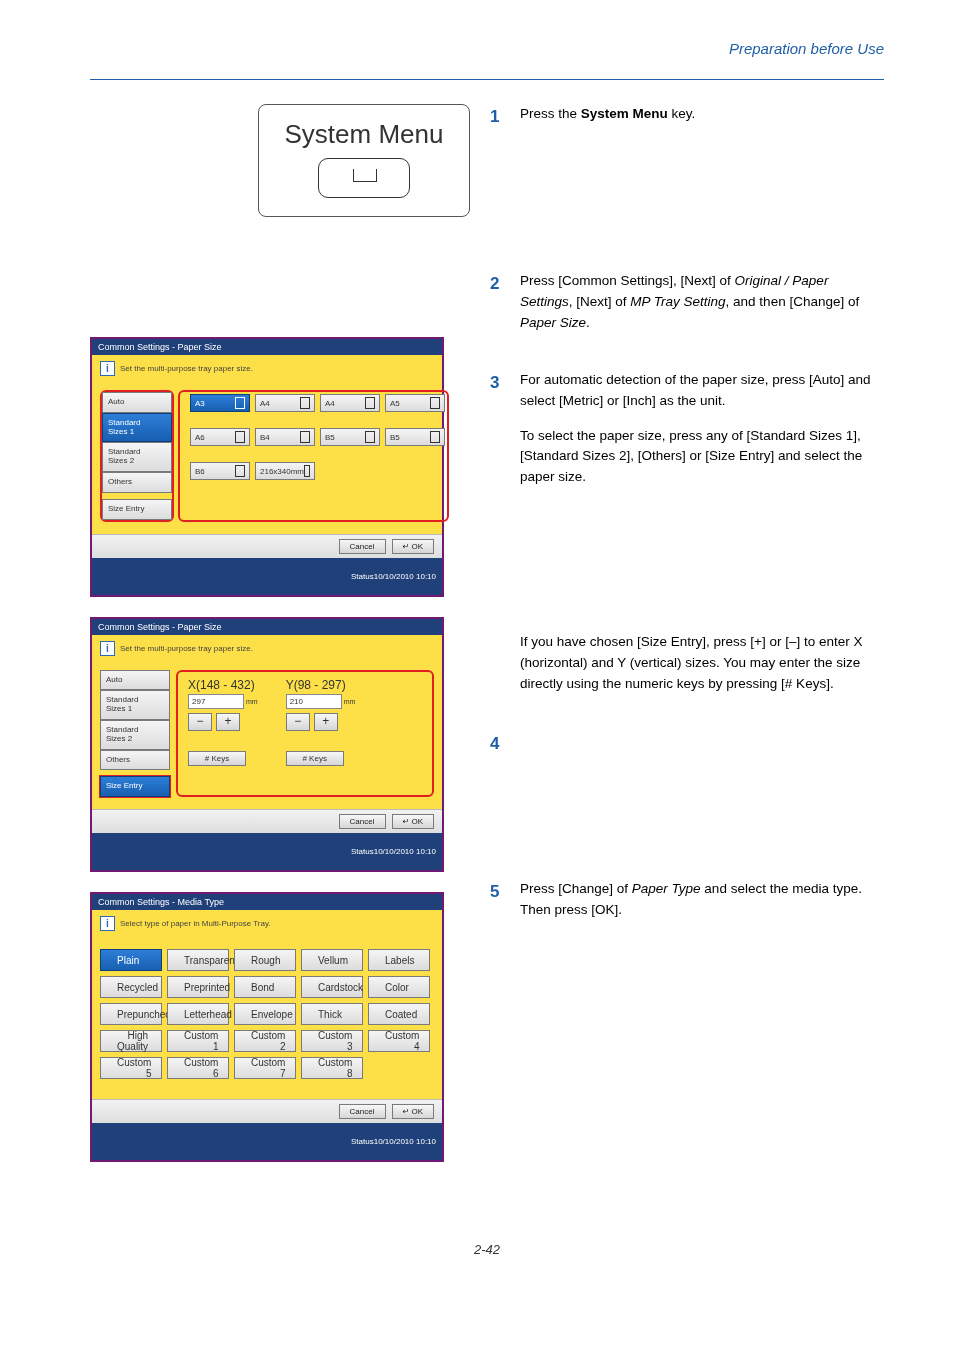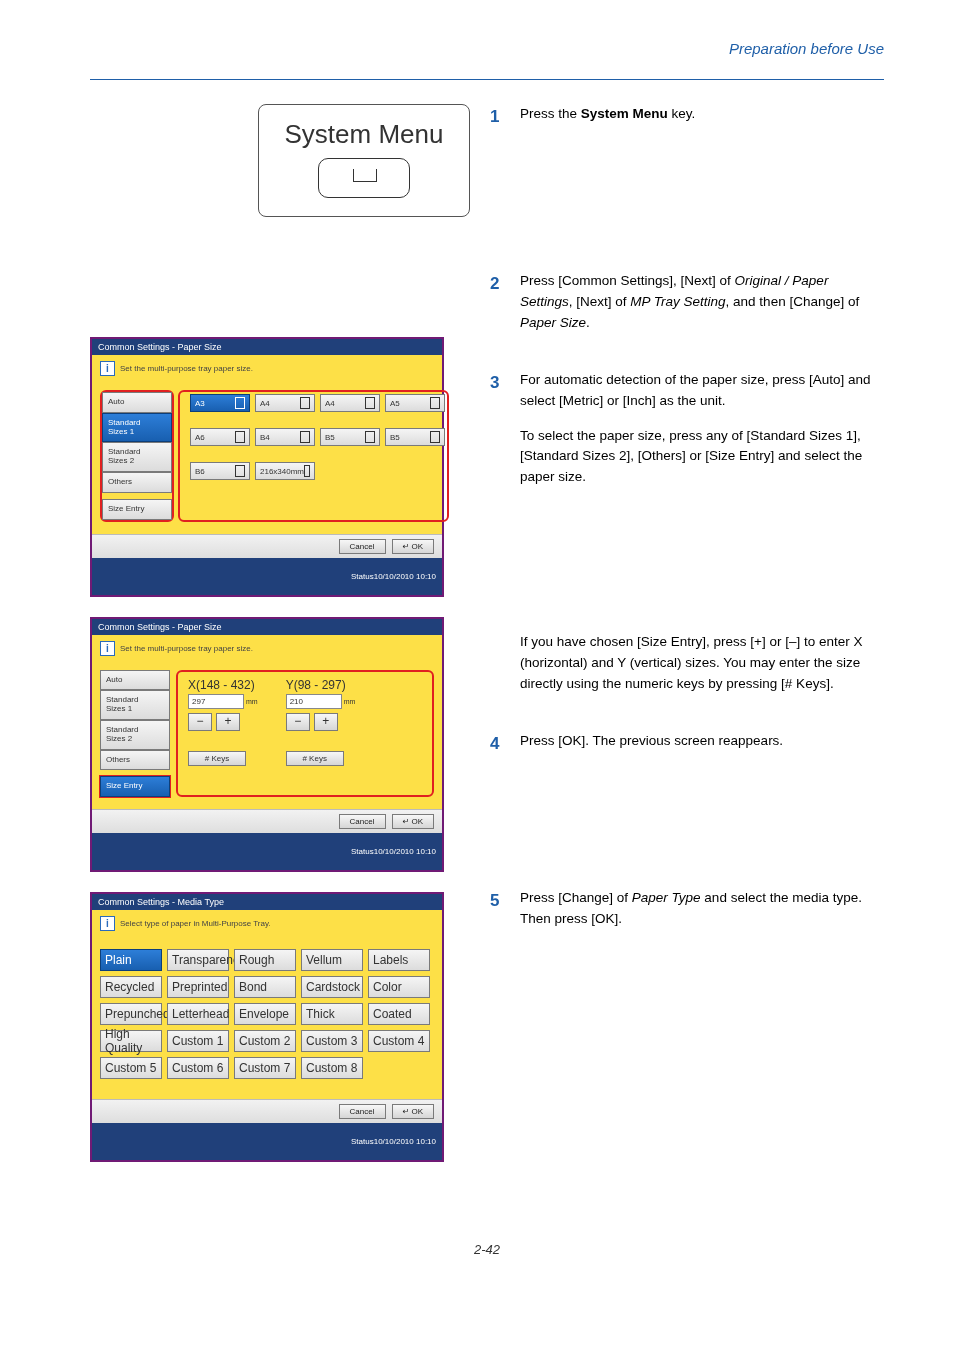--- a/index.html
+++ b/index.html
@@ -236,25 +236,26 @@
   .mediagrid{
     display:grid;
     grid-template-columns:repeat(5,62px);
     gap:5px 5px;
     margin:4px 0 8px 0;
   }
   .mediabtn{
     border:1px solid #7a7a7a;
     background:linear-gradient(#f5f5f5,#dcdcdc);
     color:#333;
-    font-size:12px;
-    padding:4px 4px;
+    font-size:10px;
+    padding:4px 16px;
     height:12px;
     display:flex;
     align-items:center;
+    text-align:right;
   }
   .mediabtn.sel{
     background:linear-gradient(#2d7ed8,#185fb0);
     color:#fff;
     border-color:#0d3f7a;
   }
 
   .row{display:flex;}
 </style>
 </head>
@@ -474,23 +475,20 @@
         <div class="step-body">
           <p>For automatic detection of the paper size, press [Auto] and select [Metric] or [Inch] as the unit.</p>
           <p>To select the paper size, press any of [Standard Sizes 1], [Standard Sizes 2], [Others] or [Size Entry] and select the paper size.</p>
           <div style="height:130px"></div>
           <p>If you have chosen [Size Entry], press [+] or [–] to enter X (horizontal) and Y (vertical) sizes. You may enter the size directly using the numeric keys by pressing [# Keys].</p>
         </div>
       </div>
 
       <div class="step">
         <div class="snum">4</div>
-        <div class="step-body">
-            <p>Press [OK]. The previous screen reappears.</p>
-          </div>
       </div>
 
       <div style="height:100px"></div>
 
       <div class="step">
         <div class="snum">5</div>
         <div class="step-body">
             <p>
           <span>Press [Change] of </span><em>Paper Type</em><span> and select the media type. Then press [OK].</span>
         </p>

